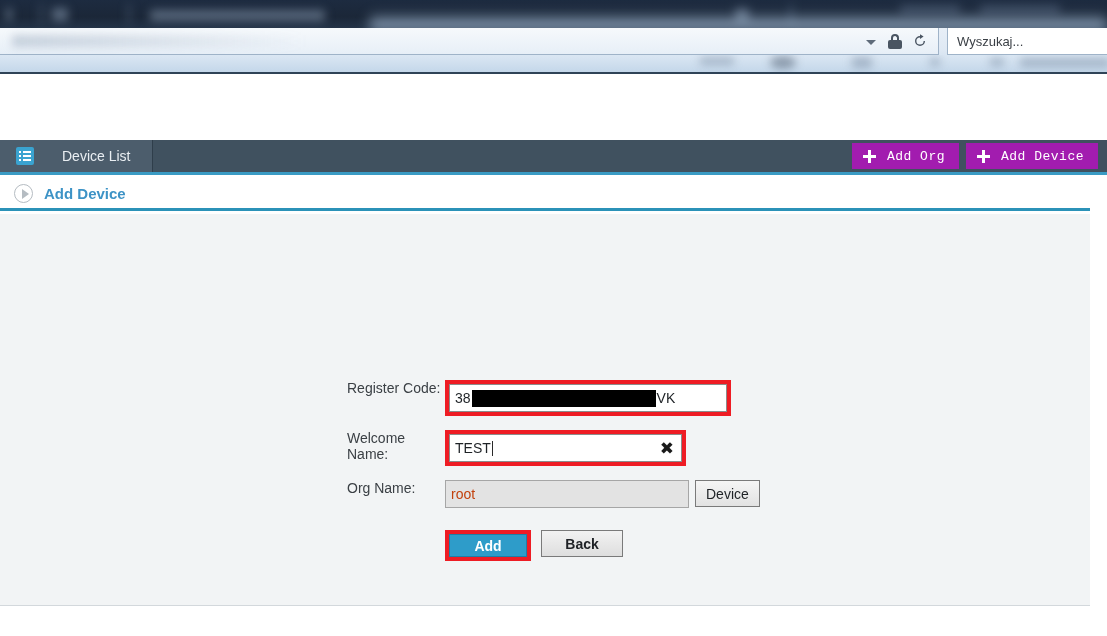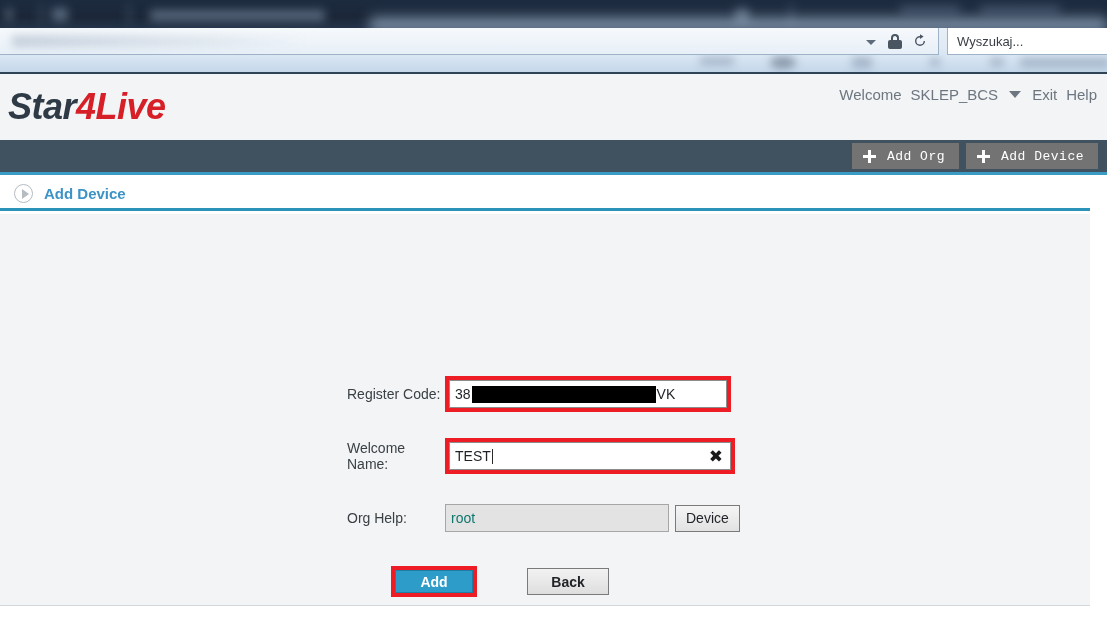--- a/index.html
+++ b/index.html
@@ -224,21 +224,21 @@
   }
 
   .nav-actions {
     position: absolute;
     right: 9px; top: 3px;
     display: flex;
     gap: 7px;
   }
   .nav-btn {
     height: 26px;
-    background: #737373;
+    background: #a21caf;
     color: #ffffff;
     border: none;
     display: flex;
     align-items: center;
     padding: 0 14px 0 11px;
     font-family: "Liberation Mono", monospace;
     font-size: 13px;
     letter-spacing: .5px;
     cursor: pointer;
     white-space: nowrap;
@@ -300,23 +300,23 @@
     background: #f2f4f5;
     border-bottom: 1px solid #d3d8dc;
   }
 
   .form {
     position: absolute;
     left: 347px; top: 166px;
   }
   .row {
     display: flex;
-    align-items: center;
+    align-items: flex-start;
     height: 28px;
-    margin-bottom: 34px;
+    margin-bottom: 22px;
     position: relative;
   }
   .row .lbl {
     width: 98px;
     font-size: 14px;
     color: #3b4045;
     text-align: left;
     flex: none;
   }
 
@@ -334,21 +334,21 @@
     background: #ffffff;
     border: 1px solid #8c8c8c;
     display: flex;
     align-items: center;
     font-size: 14px;
     color: #1e2226;
     padding-left: 5px;
     position: relative;
   }
   .fld.regcode { width: 278px; }
-  .fld.devname { width: 282px; }
+  .fld.devname { width: 233px; }
   .redact {
     display: inline-block;
     height: 17px;
     background: #000000;
     margin: 0 1px;
   }
   .clear-x {
     position: absolute;
     right: 7px; top: 50%;
     transform: translateY(-50%);
@@ -359,43 +359,42 @@
     font-family: "DejaVu Sans", sans-serif;
   }
   .caret {
     display: inline-block;
     width: 1px; height: 15px;
     background: #2a2a2a;
     margin-left: 1px;
   }
 
   .fld.org {
-    width: 224px;
+    width: 244px;
     background: #e3e3e3;
     border: 1px solid #a6a6a6;
-    color: #0f766e;
+    color: #c2410c;
   }
   .btn-select {
     margin-left: 6px;
     height: 27px;
     padding: 0 10px;
     background: linear-gradient(180deg,#f5f5f5,#e2e2e2);
     border: 1px solid #7a7a7a;
     font-size: 14px;
     color: #1f2226;
     cursor: pointer;
     font-family: "Liberation Sans", sans-serif;
   }
 
   .actions {
     display: flex;
-    align-items: center;
-    margin-left: 44px;
+    align-items: flex-start;
+    margin-left: 98px;
     margin-top: 10px;
-    gap: 40px;
   }
   .btn-add-wrap {
     border: 4px solid #ee1c24;
     display: inline-flex;
   }
   .btn-add {
     width: 78px; height: 23px;
     background: #2e9cc9;
     border: 1px solid #1f7ea6;
     color: #ffffff;
@@ -462,36 +461,34 @@
       <div class="bm-ghost" style="left:990px;top:3px;width:14px;height:8px;"></div>
       <div class="bm-ghost" style="left:1020px;top:3px;width:90px;height:9px;"></div>
     </div>
 
   </div>
 </div>
 
 <div class="app">
   <div class="app-topline"></div>
 
-  <div class="app-header">
-    <div class="logo">
-      <span class="s4">Star</span><span class="lv">4Live</span>
+
+  <div class="navbar">
+
+    <div class="navtab active" style="left:0px;">
+      <span class="list-icon">
+        <i class="d" style="top:4px;"></i>
+          <i class="b" style="top:4px;"></i>
+        <i class="d" style="top:8px;"></i>
+          <i class="b" style="top:8px;"></i>
+        <i class="d" style="top:12px;"></i>
+          <i class="b" style="top:12px;"></i>
+      </span>
+      <span class="label">Device List</span>
     </div>
-
-    <div class="header-right">
-      <span>Welcome</span>
-      <span class="user">SKLEP_BCS</span>
-      <span class="chev-down"></span>
-      <span>Exit</span>
-      <span>Help</span>
-    </div>
-  </div>
-
-  <div class="navbar">
-
 
 
     <div class="nav-actions">
       <button class="nav-btn">
         <span class="plus"></span>
         <span>Add Org</span>
       </button>
       <button class="nav-btn">
         <span class="plus"></span>
         <span>Add Device</span>
@@ -524,21 +521,21 @@
         <span class="hl">
           <span class="fld devname">
             <span>TEST</span>
               <span class="caret"></span>
             <span class="clear-x">✖</span>
           </span>
         </span>
       </div>
 
       <div class="row">
-        <span class="lbl">Org Help:</span>
+        <span class="lbl">Org Name:</span>
         <span class="fld org">
           <span>root</span>
         </span>
         <button class="btn-select">Device</button>
       </div>
 
       <div class="actions">
         <span class="btn-add-wrap">
           <button class="btn-add">Add</button>
         </span>

